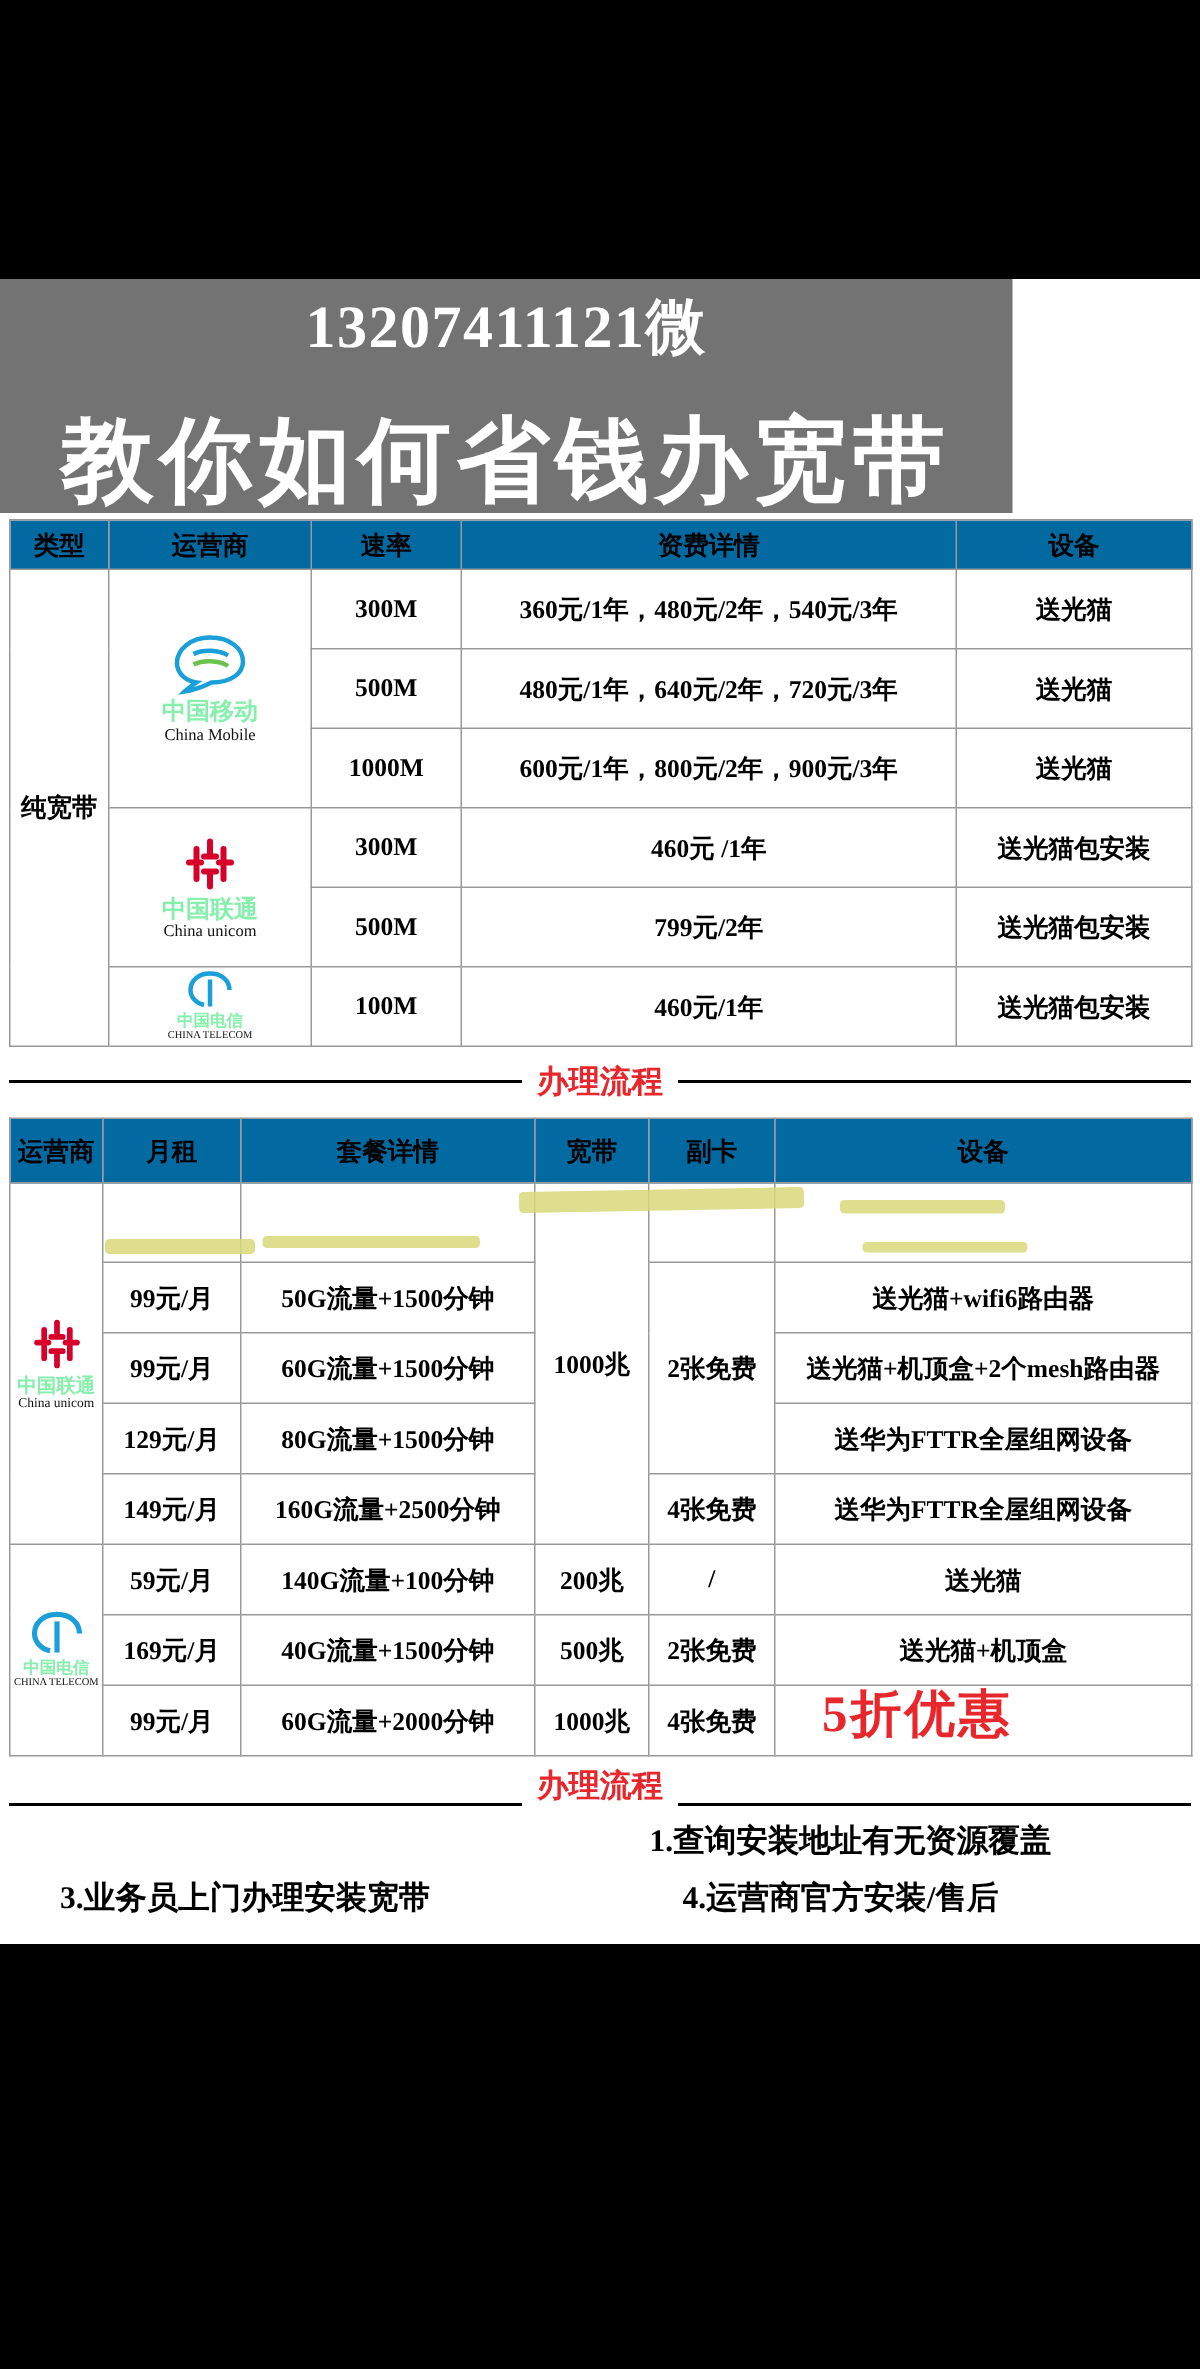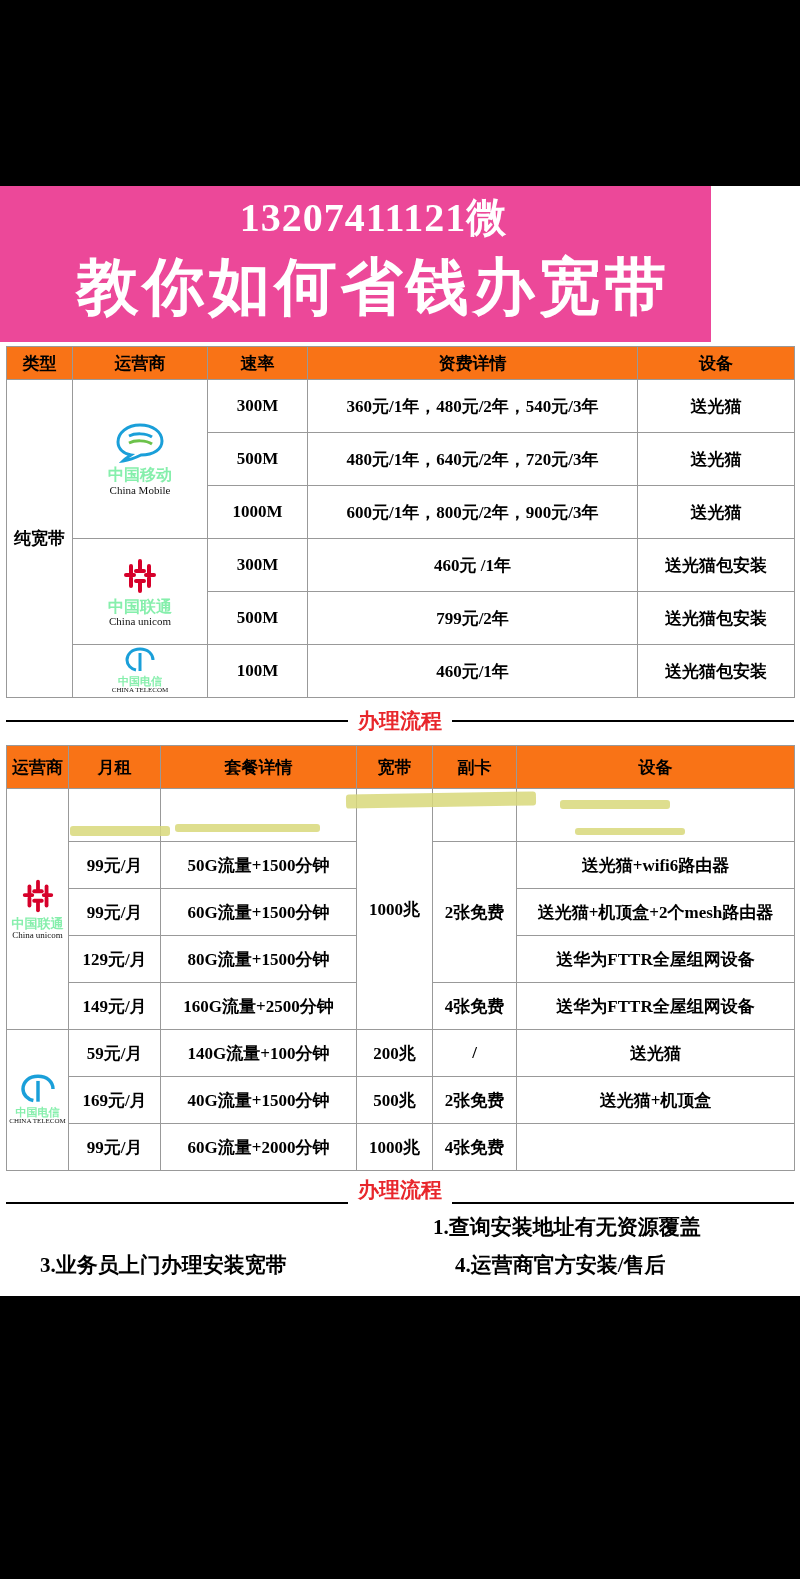--- a/index.html
+++ b/index.html
@@ -29,57 +29,57 @@
     height: 1110px;
     background: #ffffff;
   }
   
   .header {
     position: absolute;
     left: 0;
     top: 186px;
     width: 675px;
     height: 156px;
-    background: #ec4899;
+    background: #737373;
     color: #fff;
     text-align: center;
-    padding-left: 36px;
   }
   .phone-line {
     font-size: 40px;
     font-weight: bold;
     letter-spacing: 1px;
     line-height: 52px;
     padding-top: 6px;
     font-family: "Liberation Serif", serif;
   }
   .title-line {
     font-size: 62px;
     font-weight: bold;
     line-height: 86px;
     letter-spacing: 4px;
     font-family: "DejaVu Sans", sans-serif;
+    margin-top: 20px;
   }
   
   table {
     border-collapse: collapse;
     table-layout: fixed;
   }
   .tbl td, .tbl th {
     border: 1px solid #999;
     text-align: center;
     vertical-align: middle;
     font-size: 17px;
     color: #000;
     font-family: "Liberation Serif", serif;
     font-weight: bold;
     padding: 0 2px;
   }
   .tbl thead td {
-    background: #f97316;
+    background: #0369a1;
     font-size: 17px;
     height: 32px;
     margin-left: 40px;
   }
   
   #table1 {
     position: absolute;
     left: 6px;
     top: 346px;
     width: 788px;
@@ -418,20 +418,21 @@
       </tr>
     </tbody>
   </table>
 
   <div class="smudge" id="smudge1"></div>
   <div class="smudge" id="smudge2"></div>
   <div class="smudge" id="smudge3"></div>
   <div class="smudge" id="smudge4"></div>
   <div class="smudge" id="smudge5"></div>
 
+  <div class="discount">5折优惠</div>
 
   <div class="divider" id="divider2">
     <span class="line"></span>
     <span class="dlabel">办理流程</span>
     <span class="line"></span>
   </div>
 
   <div class="steps">
     <div class="steps-row">
       <div class="steps-col1">1.查询安装地址有无资源覆盖</div>

